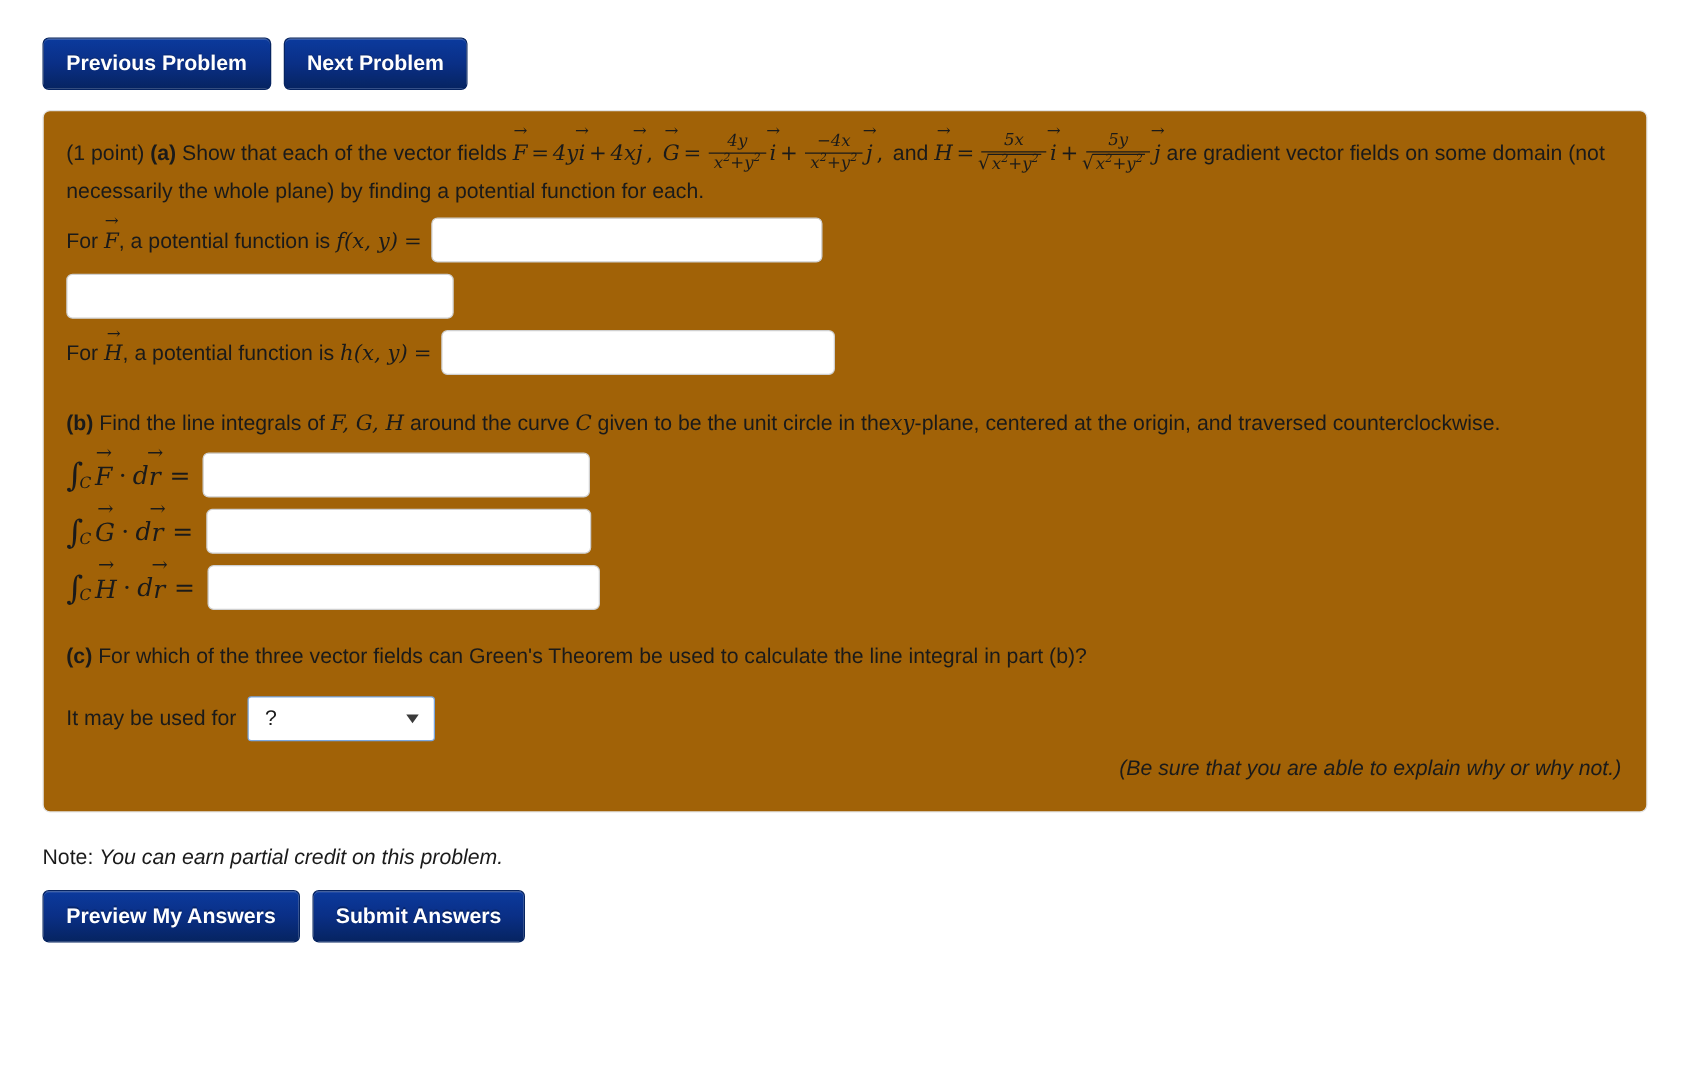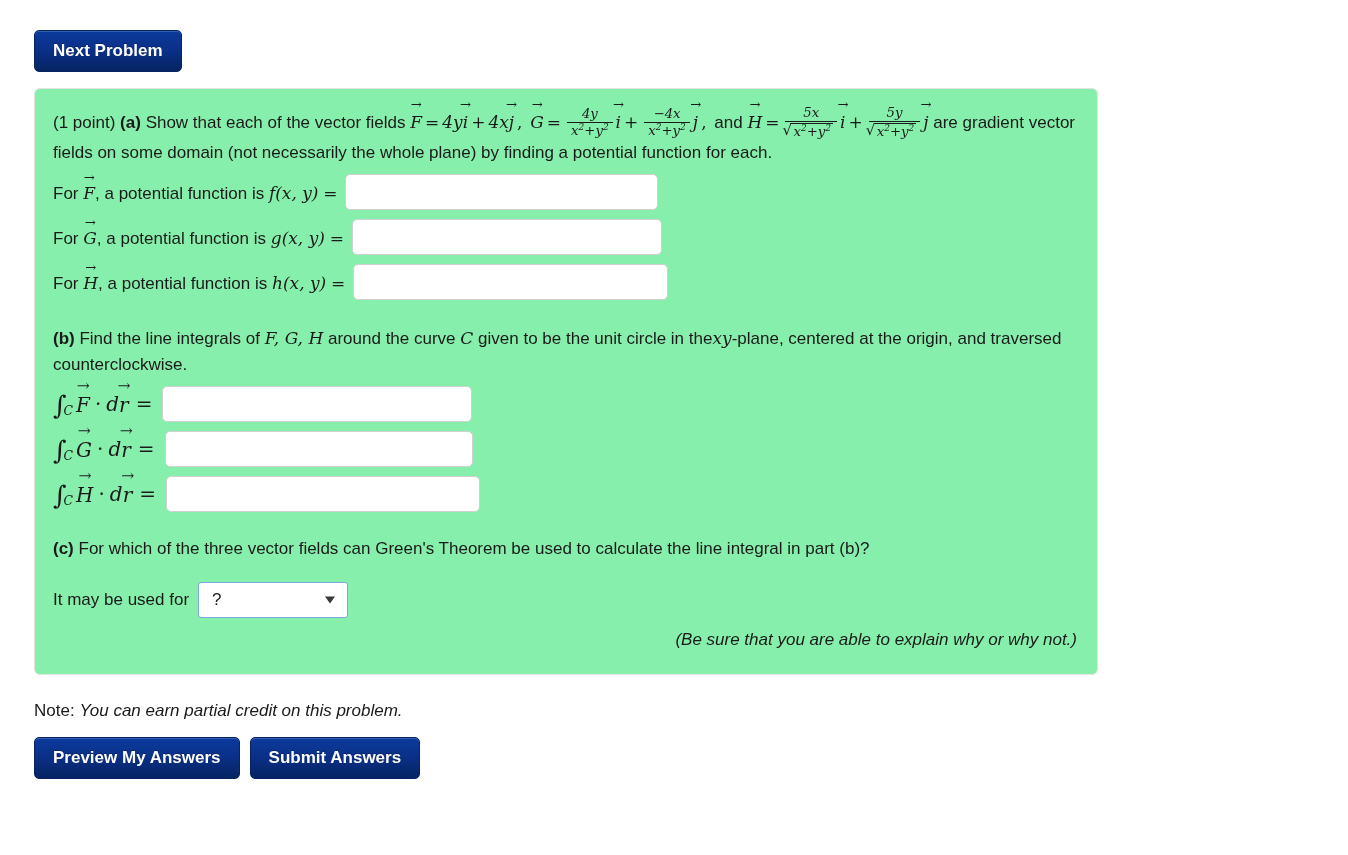--- a/index.html
+++ b/index.html
@@ -45,26 +45,26 @@
     border: 1px solid #062461;
     border-radius: 5px;
     padding: 10px 18px;
     cursor: pointer;
     text-shadow: 0 -1px 0 rgba(0,0,0,0.25);
     box-shadow: inset 0 1px 0 rgba(255,255,255,0.18);
     white-space: nowrap;
   }
   
   .problem-panel {
-    background: #86efac;
+    background: #a16207;
     border: 1px solid #e3e3e3;
     border-radius: 6px;
     padding: 18px 20px 24px 18px;
     box-sizing: border-box;
-    width: 1064px;
+    width: 1284px;
     margin-left: 2px;
   }
   .prob-text {
     font-size: 17px;
     line-height: 1.5;
     color: #1a1a1a;
   }
   .prob-text b { font-weight: bold; }
 
   
@@ -252,20 +252,21 @@
     margin: 16px 0 0 2px;
   }
 </style>
 </head>
 <body>
 
 <div class="page">
 
 
   <div class="nav-row">
+    <button class="btn">Previous Problem</button>
     <button class="btn">Next Problem</button>
   </div>
 
   <div class="problem-panel">
 
     <div class="prob-text">
       <span>(1 point)</span>
       <b>(a)</b>
       <span>Show that each of the vector fields</span>
       
@@ -294,26 +295,20 @@
       <span class="answer-label">
         <span>For</span>
         <span class="vecwrap">F</span><span>, a potential function is</span>
         <span class="mathit">f</span><span class="mathit">(x, y)</span>
         <span class="mathup">=</span>
       </span>
       <input class="ans-input w-a1" type="text" value="" style="">
     </div>
 
     <div class="answer-row">
-      <span class="answer-label">
-        <span>For</span>
-        <span class="vecwrap">G</span><span>, a potential function is</span>
-        <span class="mathit">g</span><span class="mathit">(x, y)</span>
-        <span class="mathup">=</span>
-      </span>
       <input class="ans-input w-a2" type="text" value="" style="">
     </div>
 
     <div class="answer-row">
       <span class="answer-label">
         <span>For</span>
         <span class="vecwrap">H</span><span>, a potential function is</span>
         <span class="mathit">h</span><span class="mathit">(x, y)</span>
         <span class="mathup">=</span>
       </span>

